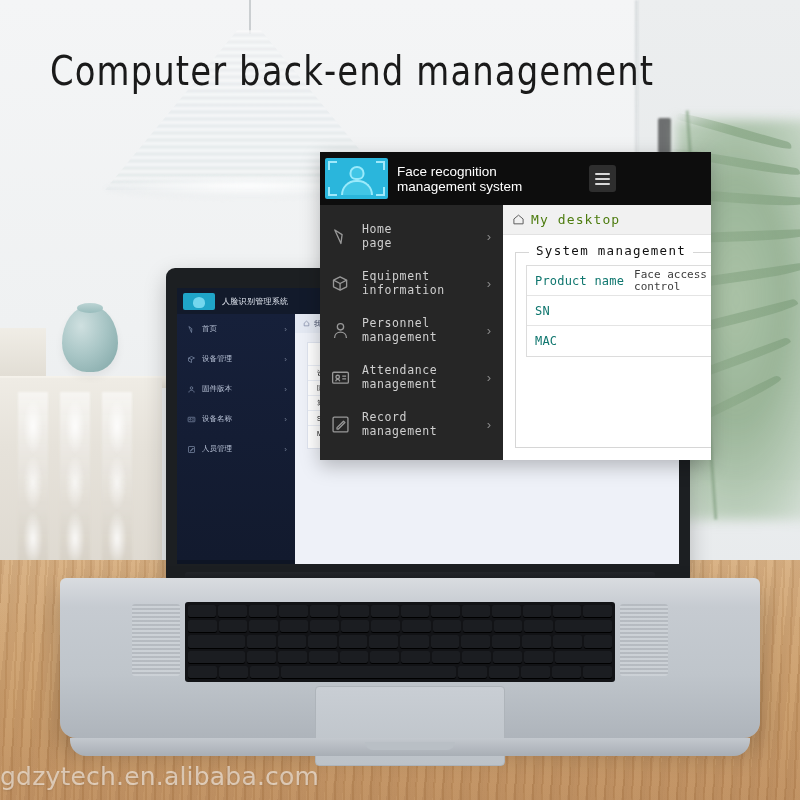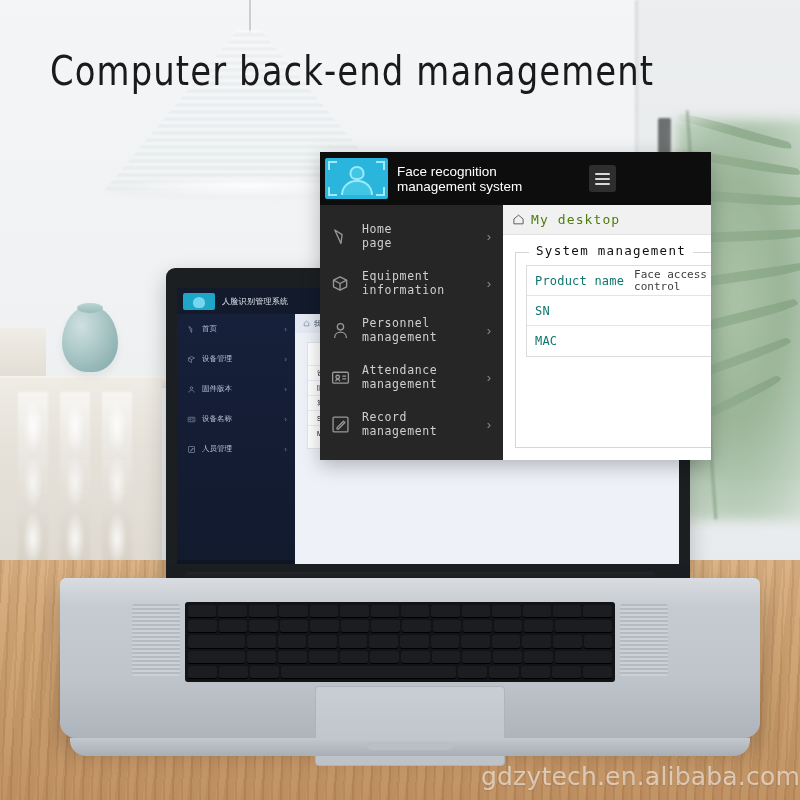--- a/index.html
+++ b/index.html
@@ -366,21 +366,21 @@
     white-space: nowrap;
   }
   .info-val {
     margin-left: 10px; font-size: 11px; color: #3c3c3c; line-height: 12px;
     font-family: "DejaVu Sans Mono", "Liberation Mono", monospace;
     white-space: pre-line;
   }
 
   
   .watermark {
-    position: absolute; left: 0; top: 762px; width: 800px; text-align: right;
+    position: absolute; left: 0; top: 762px; width: 800px; text-align: left;
     font-size: 25px; color: rgba(255,255,255,.55);
     font-family: "DejaVu Sans", sans-serif; letter-spacing: .2px;
     text-shadow: 0 1px 2px rgba(0,0,0,.10);
     pointer-events: none;
   }
 </style>
 </head>
 <body>
 
 <div id="stage">

